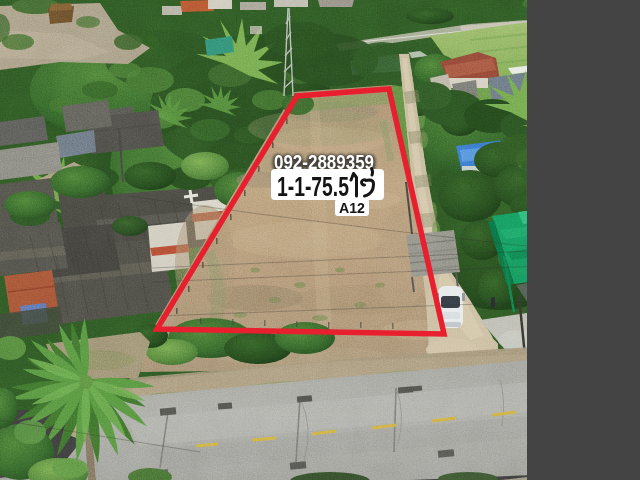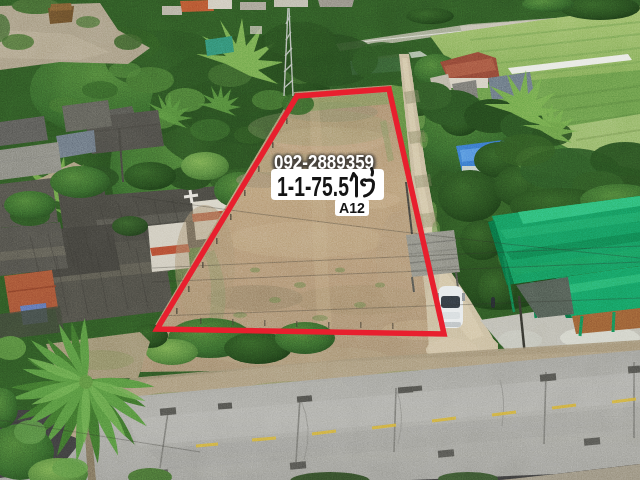--- a/index.html
+++ b/index.html
@@ -1,16 +1,16 @@
 <!DOCTYPE html>
 <html><head>
 <meta charset="utf-8">
 <style>
 html,body{margin:0;padding:0;background:#444;}
-#page{width:640px;height:480px;overflow:hidden;position:relative;font-family:"Liberation Sans",sans-serif;}
+#page{width:527px;height:480px;overflow:hidden;position:relative;font-family:"Liberation Sans",sans-serif;}
 svg{display:block;}
 </style>
 </head>
 <body>
 <div id="page">
 <svg width="640" height="480" viewBox="0 0 640 480">
 <defs>
 <linearGradient id="dirtg" x1="0" y1="0" x2="0" y2="1">
 <stop offset="0" stop-color="#b09678"></stop>
 <stop offset="0.35" stop-color="#c0a885"></stop>

